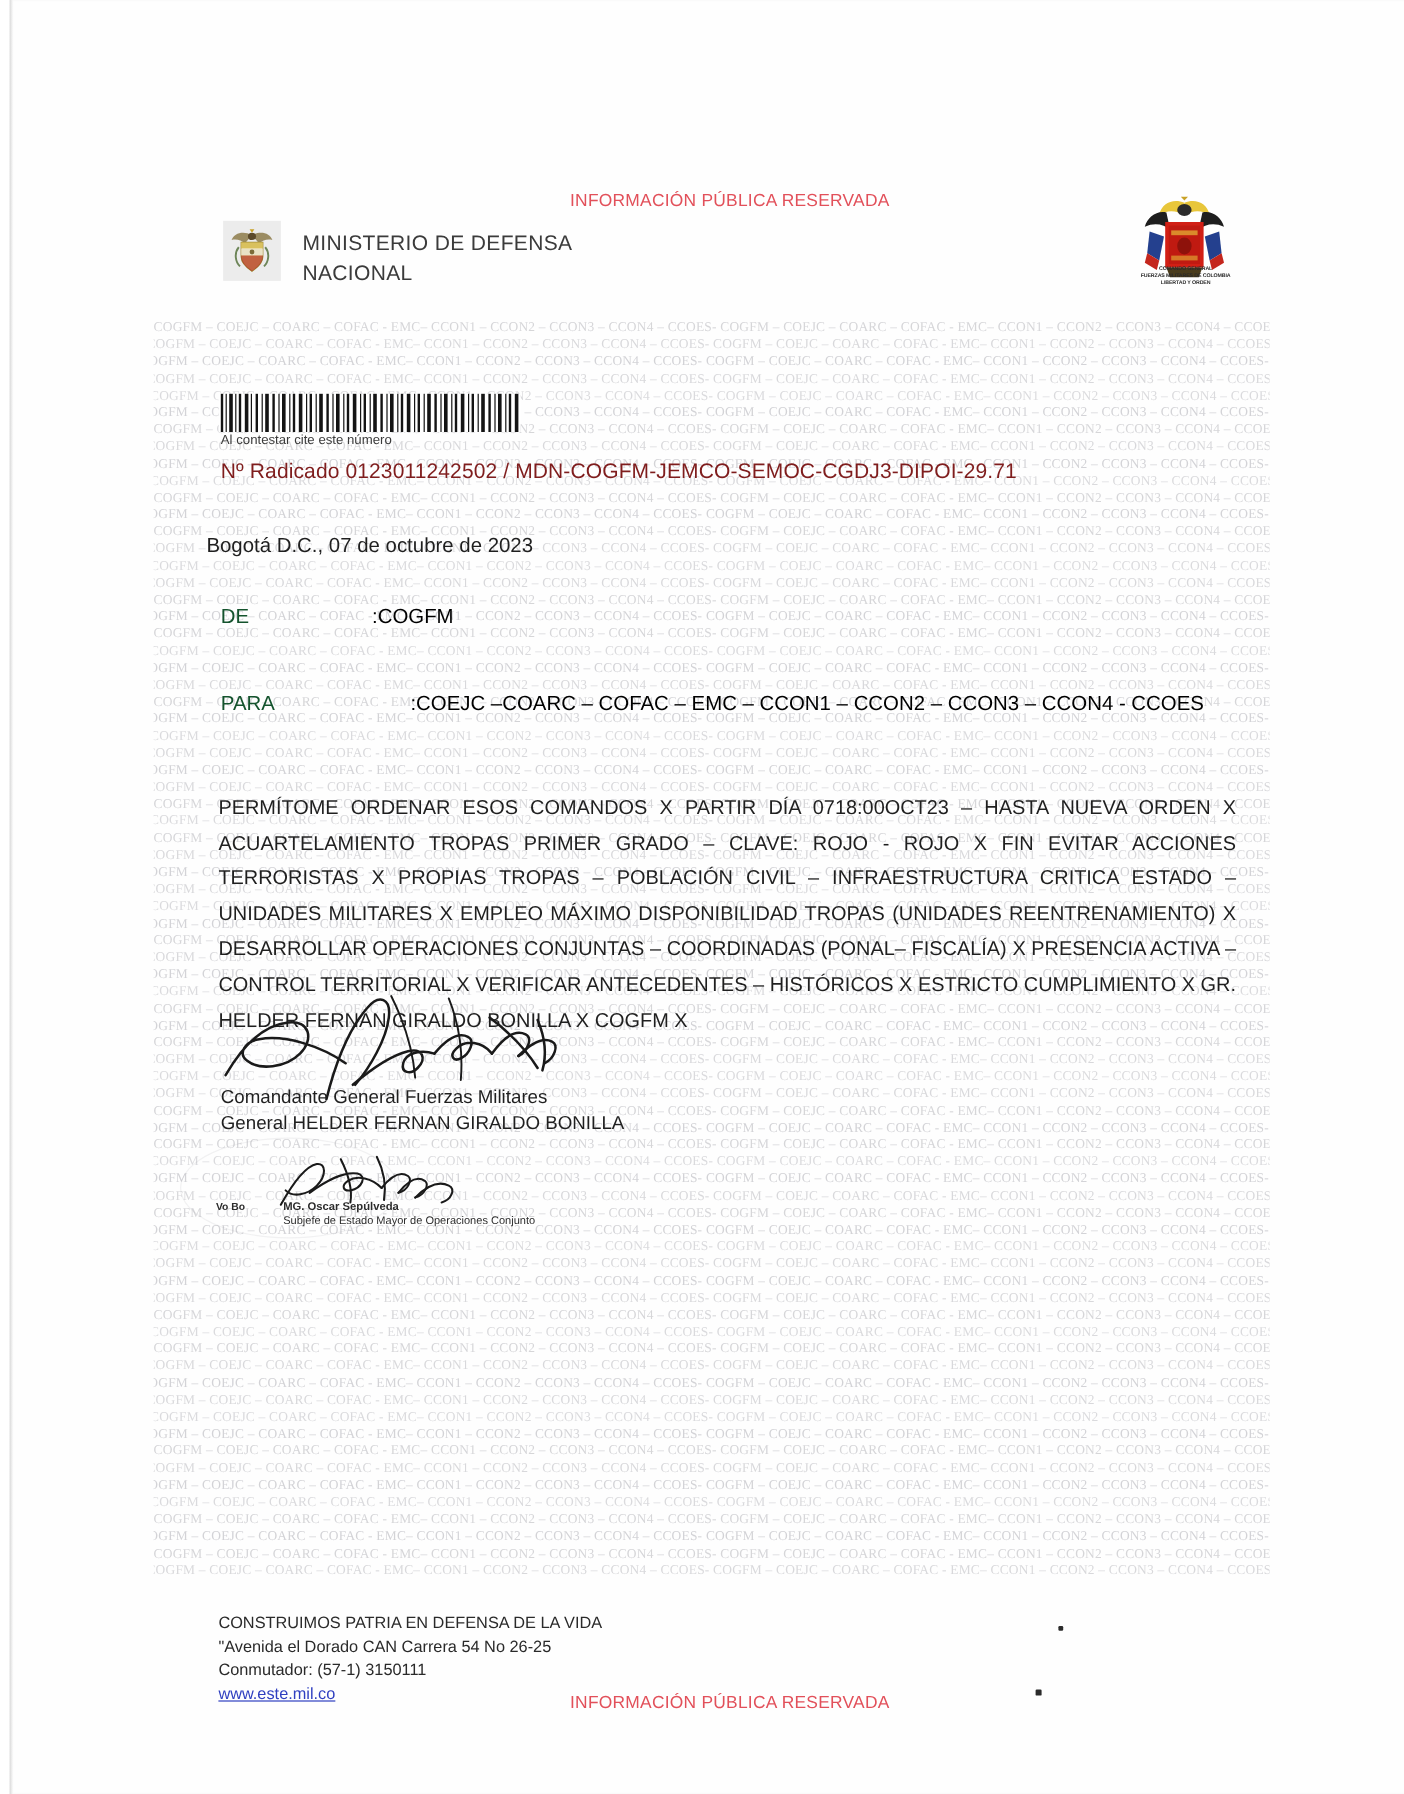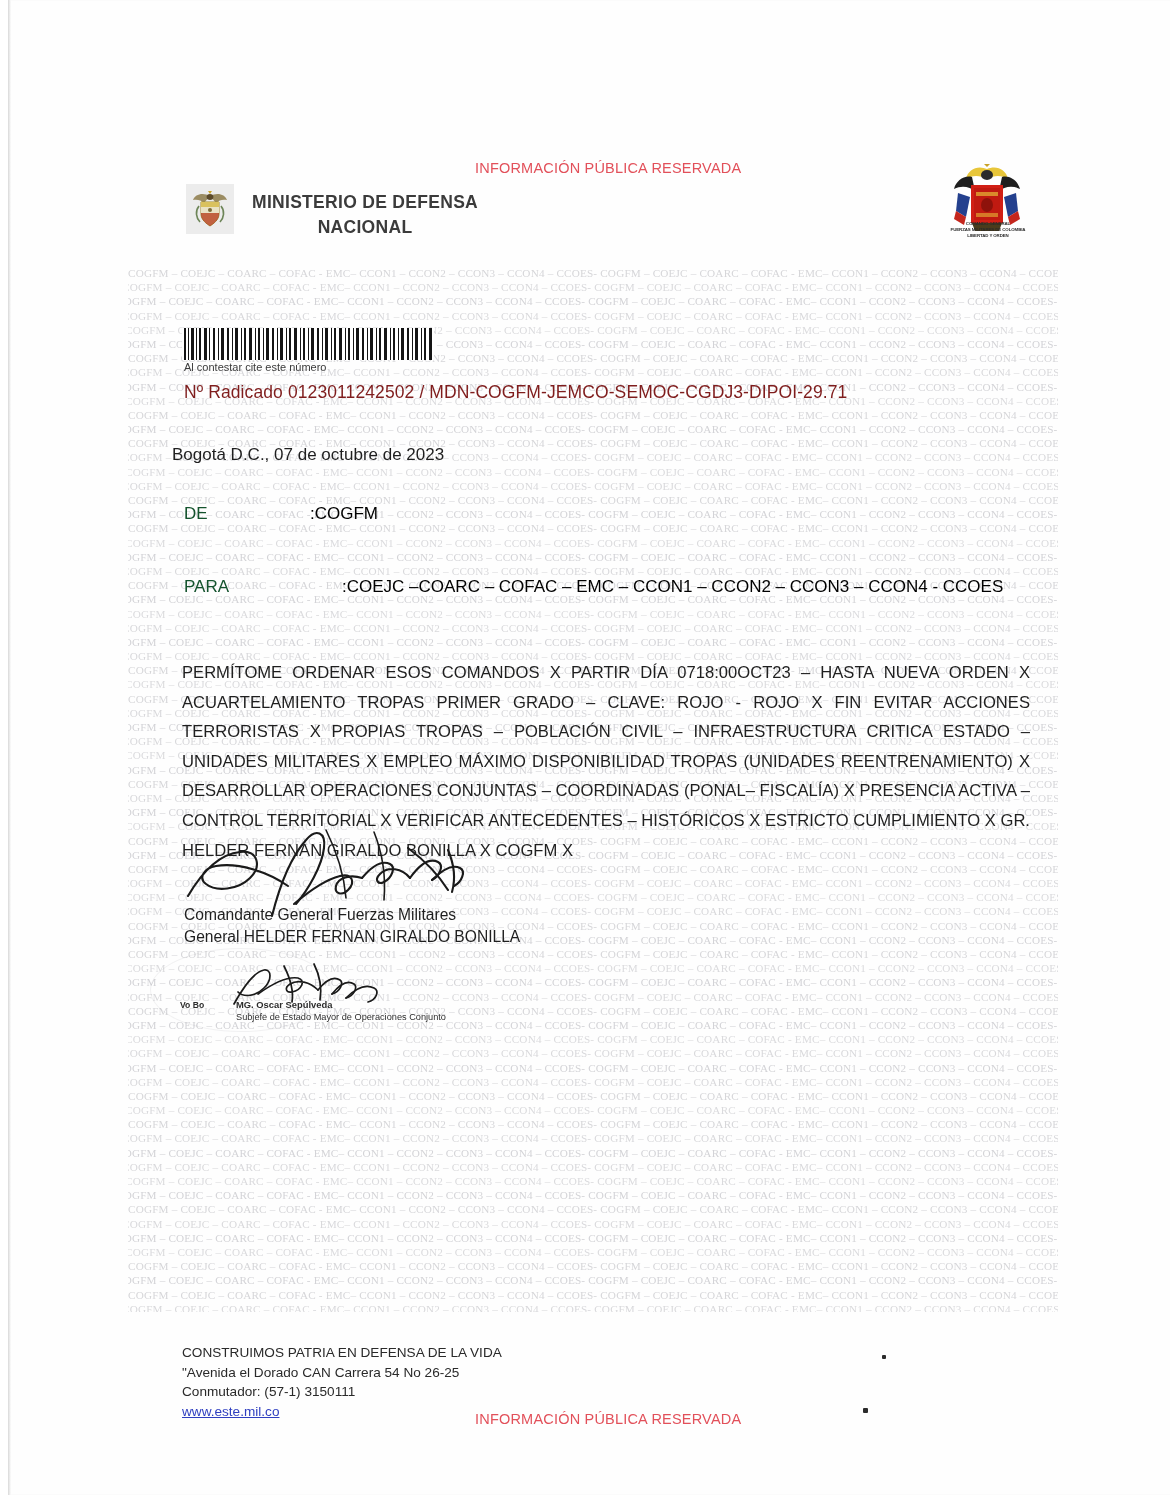--- a/index.html
+++ b/index.html
@@ -88,25 +88,24 @@
   
   #logo-mindefensa {
     left: 186px; top: 184px;
     width: 48px; height: 50px;
     background: #ededed;
     overflow: hidden;
   }
   #ministry-title {
     left: 252px; top: 190px;
     font-size: 17.5px;
-    font-weight: bold;
+    font-weight: normal;
     color: #3b3b3b;
     line-height: 25px;
     letter-spacing: .3px;
-    text-align: center;
   }
 
   
   #emblem-ffmm {
     left: 942px; top: 163px;
     width: 90px; height: 88px;
   }
   #emblem-caption {
     left: 928px; top: 221px;
     width: 120px;

